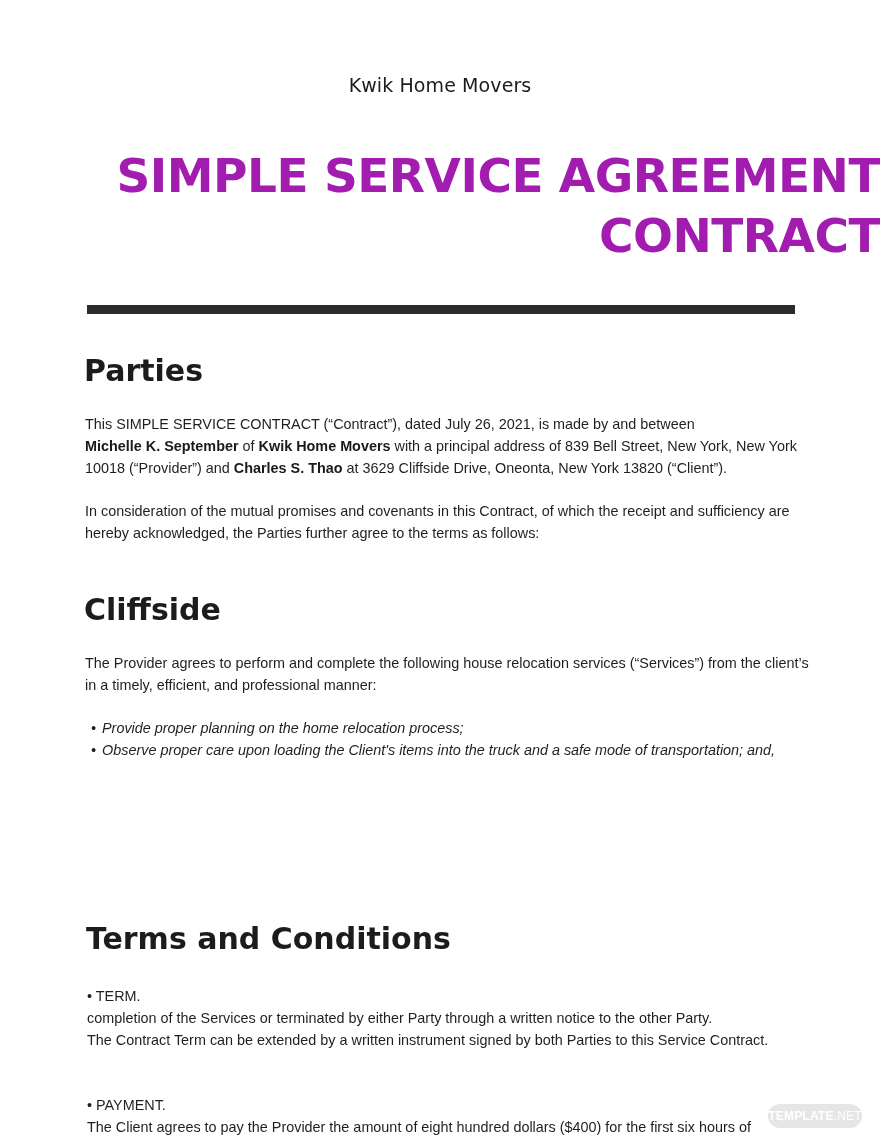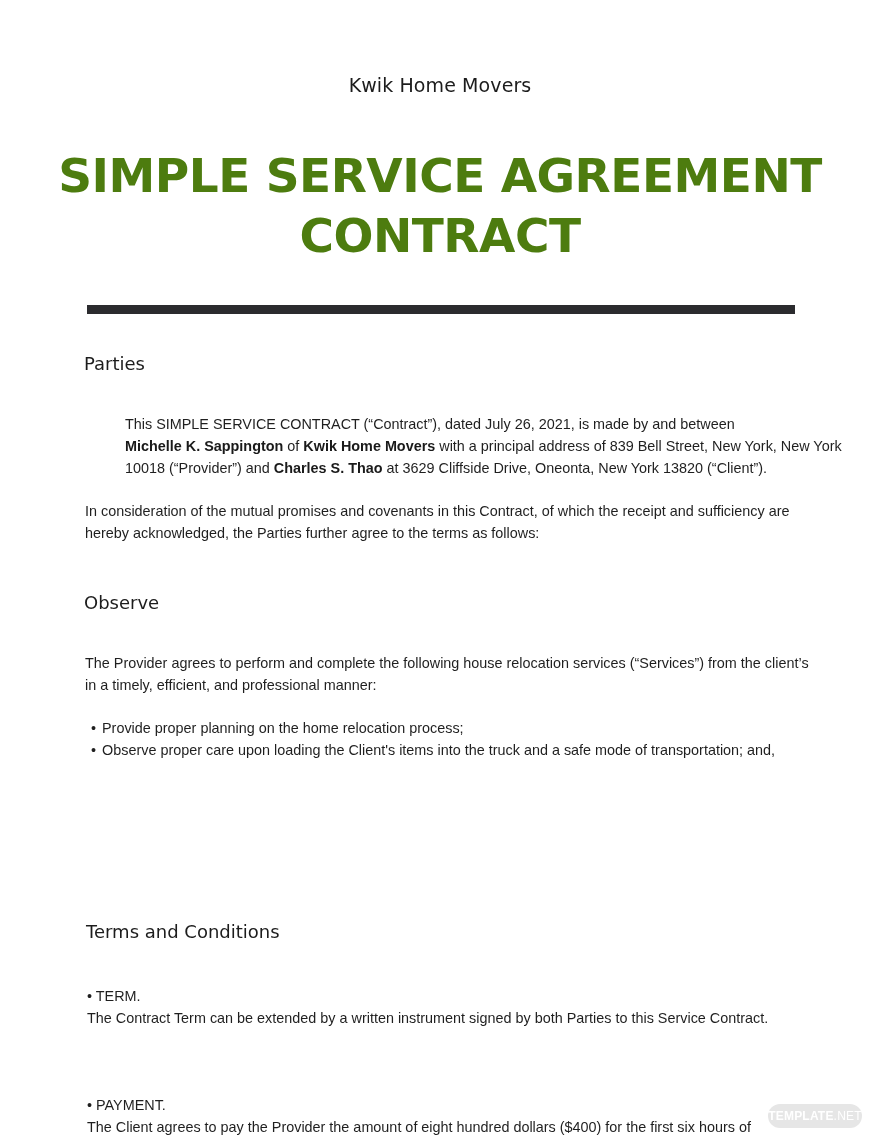--- a/index.html
+++ b/index.html
@@ -24,43 +24,43 @@
       font-family: "DejaVu Sans", sans-serif;
       font-size: 19px;
       color: #1c1c1c;
       letter-spacing: 0.1px;
     }
     .title {
       position: absolute;
       top: 146px;
       left: 0;
       width: 880px;
-      text-align: center;
+      text-align: right;
       font-family: "DejaVu Sans", sans-serif;
       font-weight: bold;
       font-size: 47px;
       line-height: 60px;
-      color: #4d7c0f;
+      color: #a21caf;
       letter-spacing: -0.5px;
     }
     .rule {
       position: absolute;
       top: 305px;
       left: 87px;
       width: 708px;
       height: 9px;
       background: #2b2b2e;
     }
     .section-heading {
       position: absolute;
       left: 84px;
       font-family: "DejaVu Sans", sans-serif;
-      font-size: 18px;
+      font-size: 30px;
       color: #1c1c1c;
-      font-weight: normal;
+      font-weight: bold;
       margin: 0;
     }
     .para {
       position: absolute;
       left: 85px;
       width: 735px;
       font-family: "Liberation Sans", sans-serif;
       font-size: 14.4px;
       line-height: 22px;
       color: #1f1f1f;
@@ -120,40 +120,41 @@
 
   <div class="title">
     <div>SIMPLE SERVICE AGREEMENT</div>
     <div>CONTRACT</div>
   </div>
 
   <div class="rule"></div>
 
   <h2 class="section-heading" style="top:353px;">Parties</h2>
 
-  <p class="para" style="top:413px;margin-left:40px;">
+  <p class="para" style="top:413px;">
     <span>This SIMPLE SERVICE CONTRACT (“Contract”), dated July 26, 2021, is made by and between</span><br>
-    <b>Michelle K. Sappington</b><span> of </span><b>Kwik Home Movers</b><span> with a principal address of 839 Bell Street, New York, New York 10018 (“Provider”) and </span><b>Charles S. Thao</b><span> at 3629 Cliffside Drive, Oneonta, New York 13820 (“Client”).</span>
+    <b>Michelle K. September</b><span> of </span><b>Kwik Home Movers</b><span> with a principal address of 839 Bell Street, New York, New York 10018 (“Provider”) and </span><b>Charles S. Thao</b><span> at 3629 Cliffside Drive, Oneonta, New York 13820 (“Client”).</span>
   </p>
 
   <p class="para" style="top:500px;">In consideration of the mutual promises and covenants in this Contract, of which the receipt and sufficiency are hereby acknowledged, the Parties further agree to the terms as follows:</p>
 
-  <h2 class="section-heading" style="top:592px;">Observe</h2>
+  <h2 class="section-heading" style="top:592px;">Cliffside</h2>
 
   <p class="para" style="top:652px;">The Provider agrees to perform and complete the following house relocation services (“Services”) from the client’s in a timely, efficient, and professional manner:</p>
 
-  <ul class="list" style="top:717px;">
+  <ul class="list" style="top:717px;font-style:italic;">
     <li>Provide proper planning on the home relocation process;</li>
     <li>Observe proper care upon loading the Client's items into the truck and a safe mode of transportation; and,</li>
   </ul>
 
   <h2 class="section-heading" style="top:921px; left:86px;">Terms and Conditions</h2>
 
   <div class="term-label" style="top:985px;">• TERM.</div>
   <div class="para" style="top:1007px; left:87px;">
+    <div>completion of the Services or terminated by either Party through a written notice to the other Party.</div>
     <div>The Contract Term can be extended by a written instrument signed by both Parties to this Service Contract.</div>
   </div>
 
   <div class="term-label" style="top:1094px;">• PAYMENT.</div>
   <div class="para" style="top:1116px; left:87px; width:700px;">
     <div>The Client agrees to pay the Provider the amount of eight hundred dollars ($400) for the first six hours of</div>
   </div>
 
   <div class="watermark">
     <span class="wm-strong">TEMPLATE</span><span>.NET</span>

